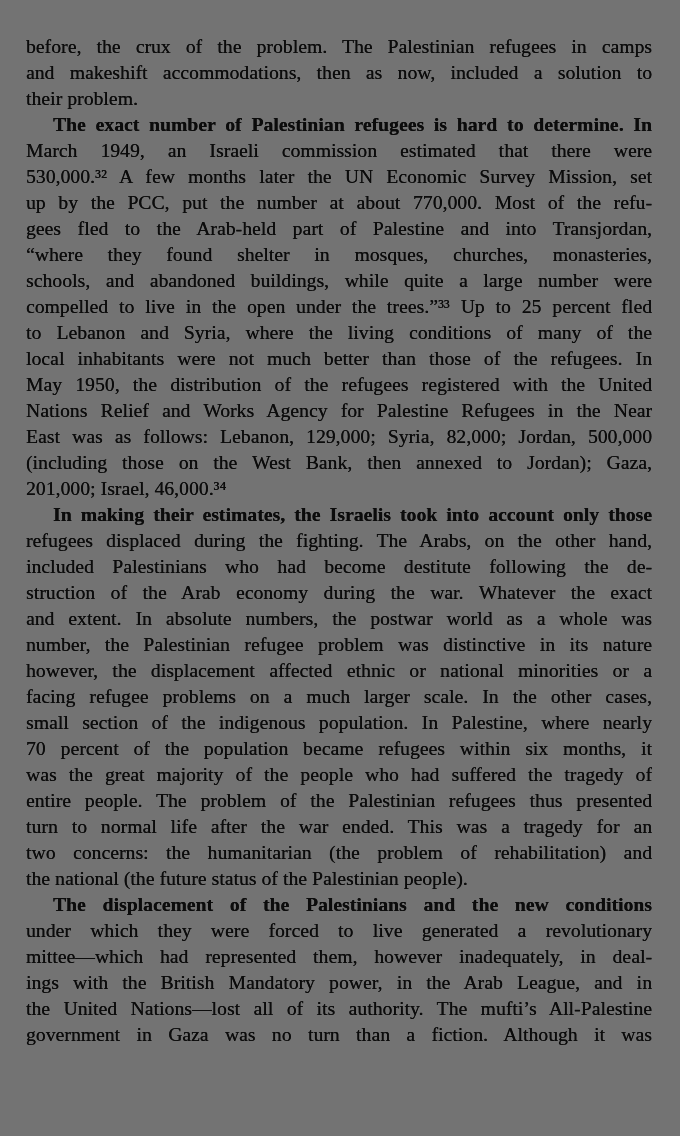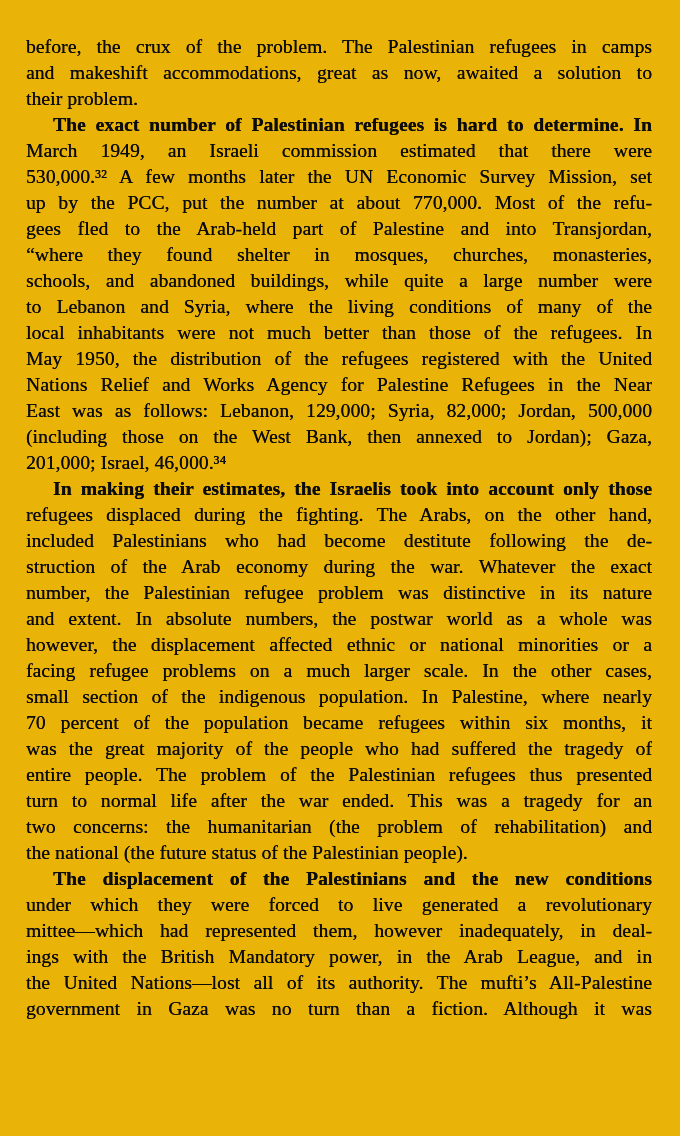--- a/index.html
+++ b/index.html
@@ -4,21 +4,21 @@
 <style>
   html, body {
     margin: 0;
     padding: 0;
     background: #ffffff;
   }
   .page {
     position: relative;
     width: 680px;
     height: 1136px;
-    background: #eab308;
+    background: #737373;
     box-sizing: border-box;
     padding: 34px 28px 0 26px;
     overflow: hidden;
     font-family: "Liberation Serif", "DejaVu Serif", serif;
     color: #0c0c0c;
   }
   .paragraph {
     margin: 0;
     padding: 0;
   }
@@ -40,46 +40,47 @@
     text-indent: 27px;
     font-weight: bold;
   }
 </style>
 </head>
 <body>
 
 <div class="page">
     <div class="paragraph">
       <div class="line">before, the crux of the problem. The Palestinian refugees in camps</div>
-      <div class="line">and makeshift accommodations, great as now, awaited a solution to</div>
+      <div class="line">and makeshift accommodations, then as now, included a solution to</div>
       <div class="line par-end">their problem.</div>
     </div>
     <div class="paragraph">
       <div class="line indent">The exact number of Palestinian refugees is hard to determine. In</div>
       <div class="line">March 1949, an Israeli commission estimated that there were</div>
       <div class="line">530,000.³² A few months later the UN Economic Survey Mission, set</div>
       <div class="line">up by the PCC, put the number at about 770,000. Most of the refu-</div>
       <div class="line">gees fled to the Arab-held part of Palestine and into Transjordan,</div>
       <div class="line">“where they found shelter in mosques, churches, monasteries,</div>
       <div class="line">schools, and abandoned buildings, while quite a large number were</div>
+      <div class="line">compelled to live in the open under the trees.”³³ Up to 25 percent fled</div>
       <div class="line">to Lebanon and Syria, where the living conditions of many of the</div>
       <div class="line">local inhabitants were not much better than those of the refugees. In</div>
       <div class="line">May 1950, the distribution of the refugees registered with the United</div>
       <div class="line">Nations Relief and Works Agency for Palestine Refugees in the Near</div>
       <div class="line">East was as follows: Lebanon, 129,000; Syria, 82,000; Jordan, 500,000</div>
       <div class="line">(including those on the West Bank, then annexed to Jordan); Gaza,</div>
       <div class="line par-end">201,000; Israel, 46,000.³⁴</div>
     </div>
     <div class="paragraph">
       <div class="line indent">In making their estimates, the Israelis took into account only those</div>
       <div class="line">refugees displaced during the fighting. The Arabs, on the other hand,</div>
       <div class="line">included Palestinians who had become destitute following the de-</div>
       <div class="line">struction of the Arab economy during the war. Whatever the exact</div>
+      <div class="line">and extent. In absolute numbers, the postwar world as a whole was</div>
       <div class="line">number, the Palestinian refugee problem was distinctive in its nature</div>
-      <div class="line">and extent. In absolute numbers, the postwar world as a whole was</div>
       <div class="line">however, the displacement affected ethnic or national minorities or a</div>
       <div class="line">facing refugee problems on a much larger scale. In the other cases,</div>
       <div class="line">small section of the indigenous population. In Palestine, where nearly</div>
       <div class="line">70 percent of the population became refugees within six months, it</div>
       <div class="line">was the great majority of the people who had suffered the tragedy of</div>
       <div class="line">entire people. The problem of the Palestinian refugees thus presented</div>
       <div class="line">turn to normal life after the war ended. This was a tragedy for an</div>
       <div class="line">two concerns: the humanitarian (the problem of rehabilitation) and</div>
       <div class="line par-end">the national (the future status of the Palestinian people).</div>
     </div>

